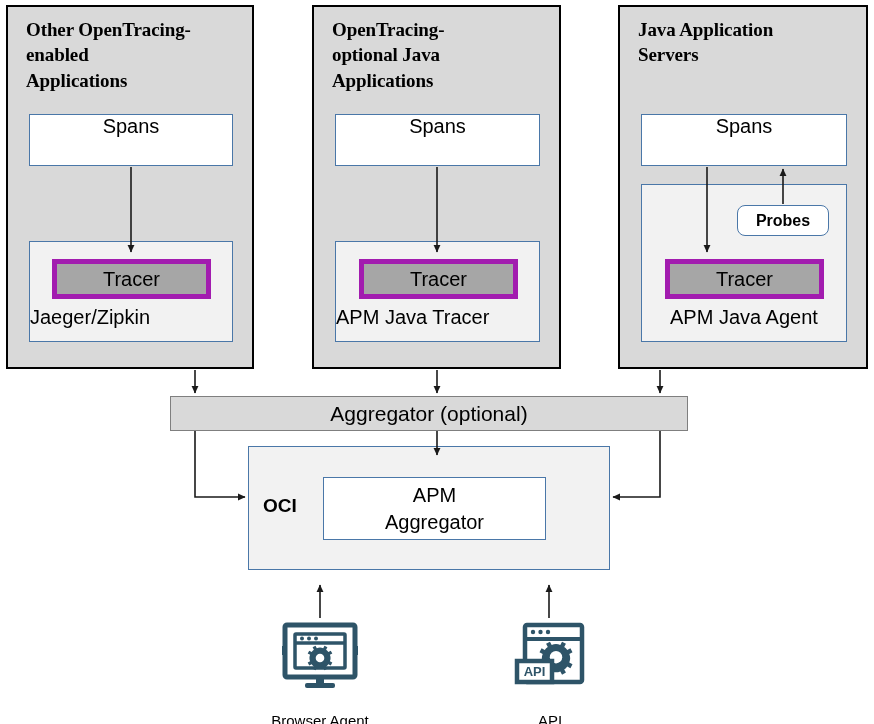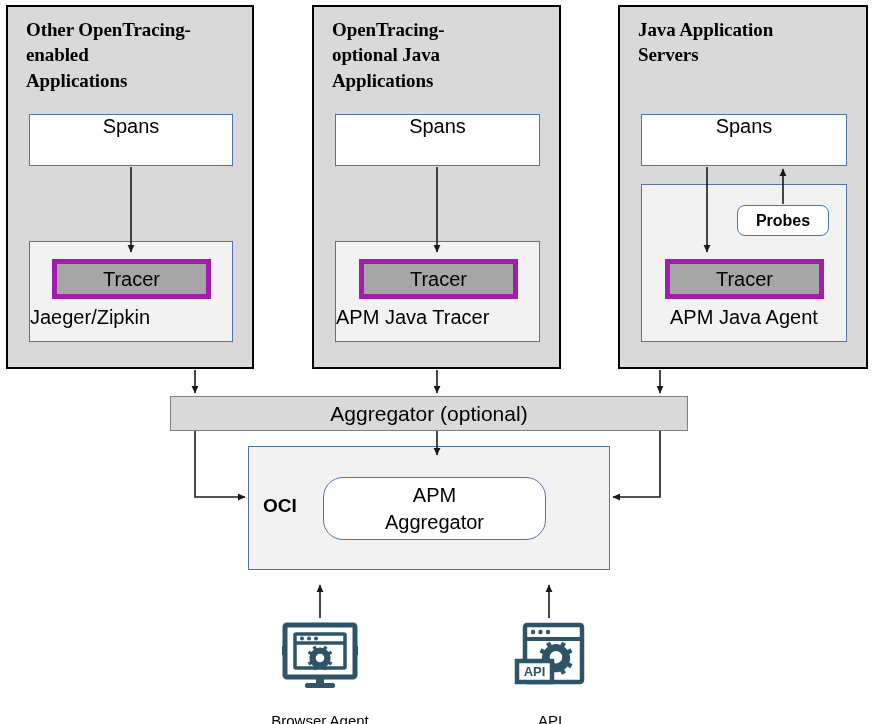--- a/index.html
+++ b/index.html
@@ -203,21 +203,21 @@
   <div class="probes-box" style="left:737px; top:205px; width:92px; height:31px;border-radius:8px;">
     <span>Probes</span>
   </div>
 
   <div class="aggregator-bar" style="left:170px; top:396px; width:518px; height:35px;">
     <span>Aggregator (optional)</span>
   </div>
 
   <div class="oci-box" style="left:248px; top:446px; width:362px; height:124px;">
     <div class="oci-label" style="left:14px; top:48px;">OCI</div>
-    <div class="collector-box" style="left:74px; top:30px; width:223px; height:63px;border-radius:20px;">
+    <div class="collector-box" style="left:74px; top:30px; width:223px; height:63px;">
       <span>APM</span>
       <span>Aggregator</span>
     </div>
   </div>
 
   <div class="icon-wrap" style="left:272px; top:620px; width:96px;">
     <svg width="78" height="74" viewBox="0 0 78 74">
       <g fill="none" stroke="#2e5468" stroke-width="5">
         <rect x="4" y="5" width="70" height="52" rx="2"></rect>
         <rect x="14" y="14" width="50" height="34" rx="1" stroke-width="3.5"></rect>

